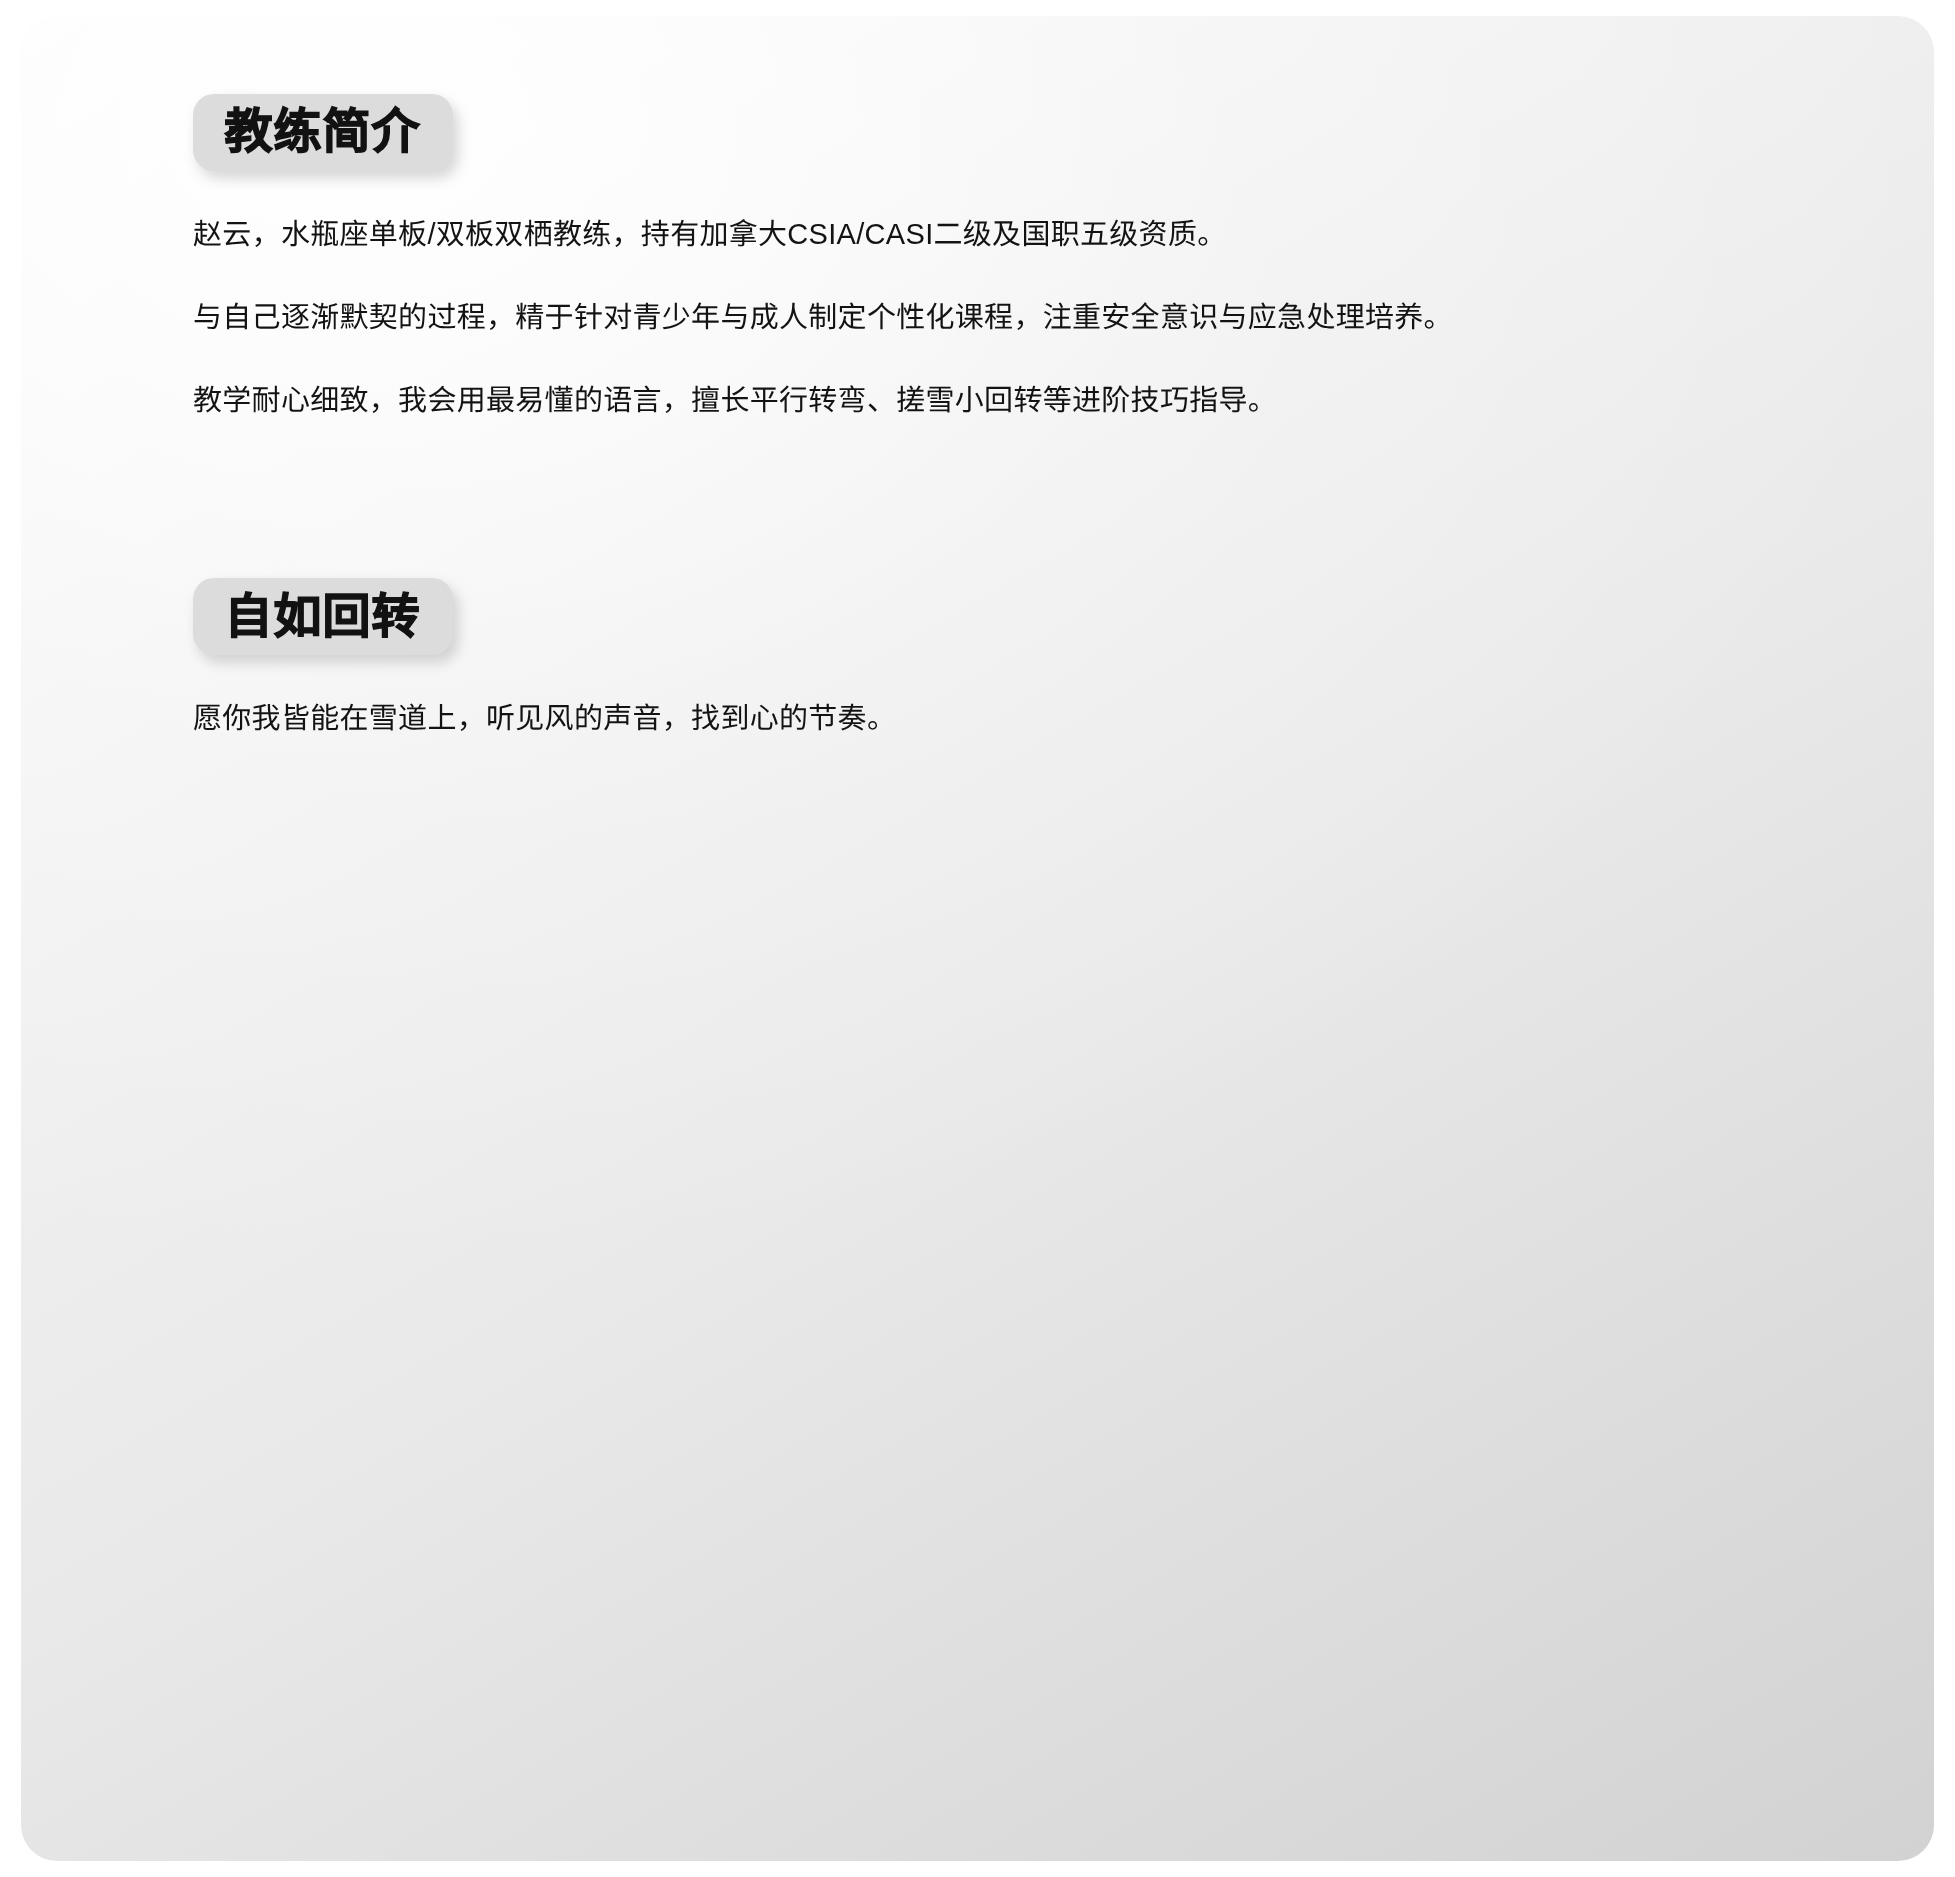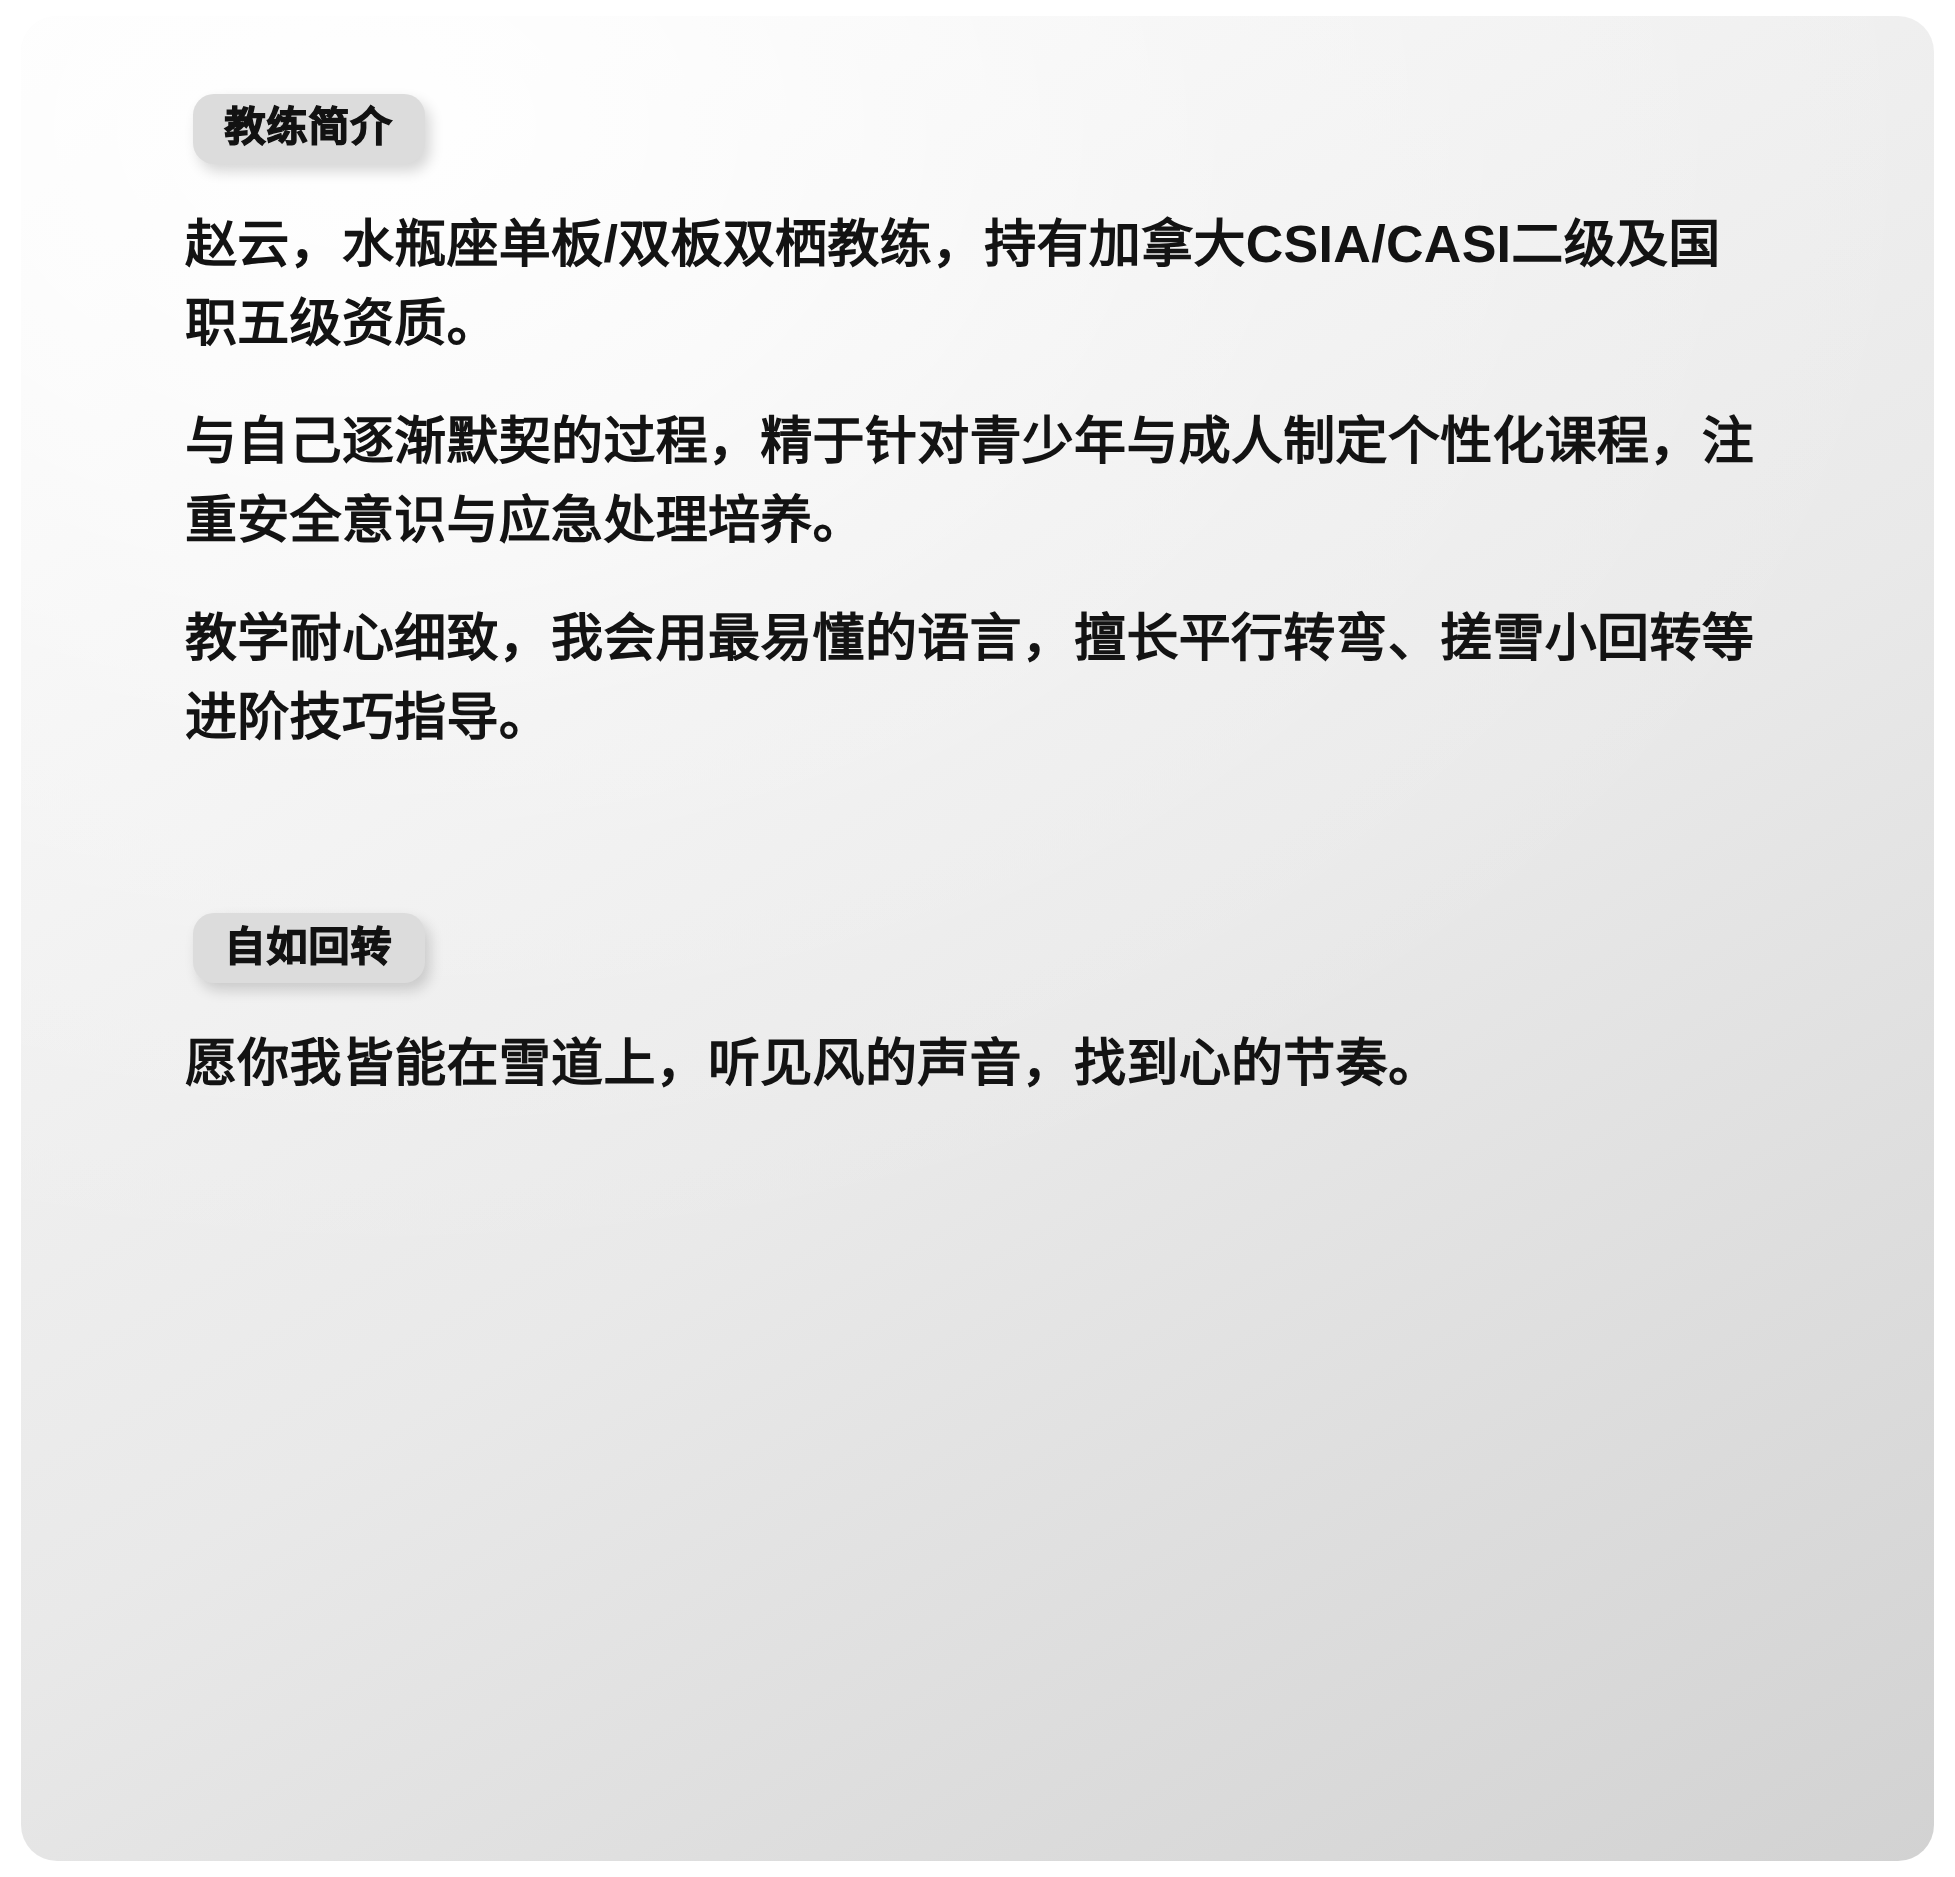--- a/index.html
+++ b/index.html
@@ -54,40 +54,40 @@
     display: inline-block;
     background: #dcdcdc;
     border-radius: 21px;
     padding: 13.6px 32px 15.6px 32px;
     box-shadow: 5.2px 7.3px 13.6px rgba(0,0,0,0.16);
     margin-left: 15.6px;
   }
   .pill-text {
     font-family: "DejaVu Sans", "Liberation Sans", sans-serif;
     font-weight: 700;
-    font-size: 41px;
+    font-size: 48px;
     line-height: 1;
     letter-spacing: 1px;
     color: #121212;
     white-space: nowrap;
     -webkit-text-stroke: 1.3px #121212;
   }
 
   
   .body-block {
     margin-top: 41px;
   }
   .para {
-    font-size: 52px;
+    font-size: 29px;
     line-height: 1.52;
     color: #131313;
     letter-spacing: 0.3px;
-    margin: 0 0 39px 8px;
+    margin: 0 0 39px 16px;
     max-width: 1585px;
-    font-weight: 700;
+    font-weight: 400;
   }
   .para:last-child {
     margin-bottom: 0;
   }
 
   .section-gap {
     height: 156px;
   }
 </style>
 </head>

